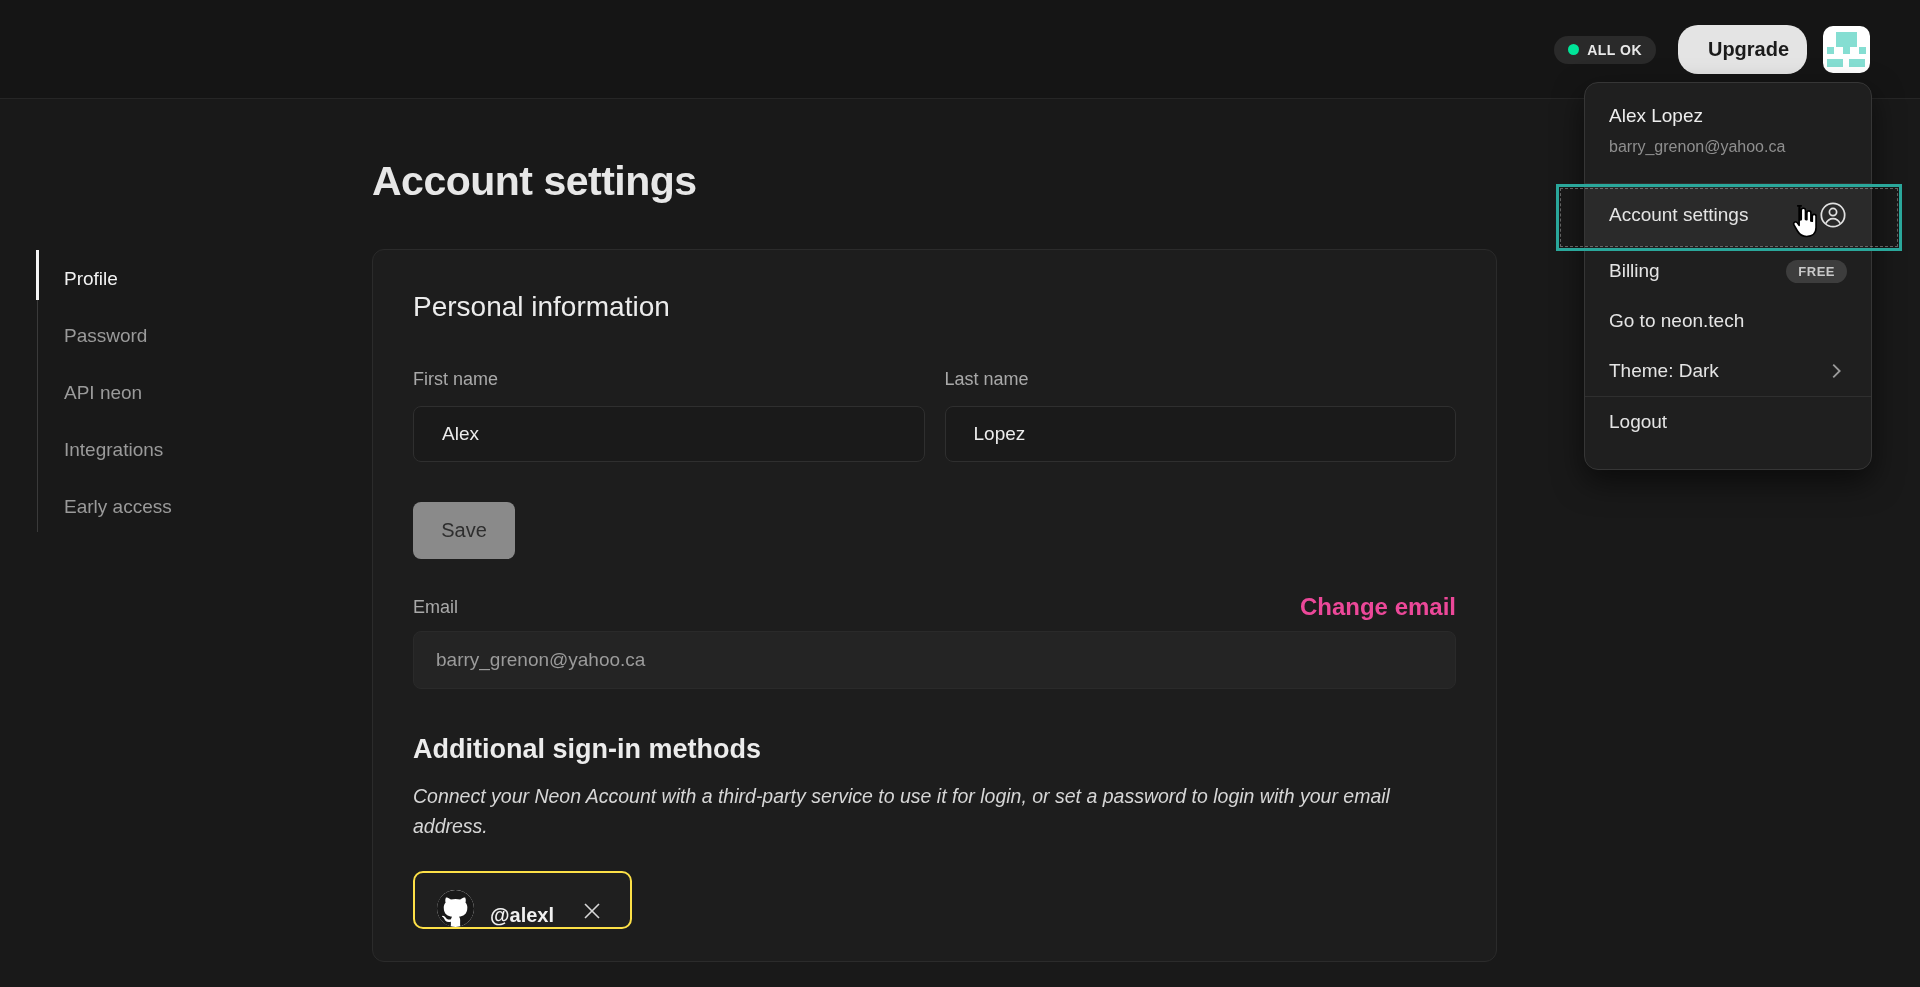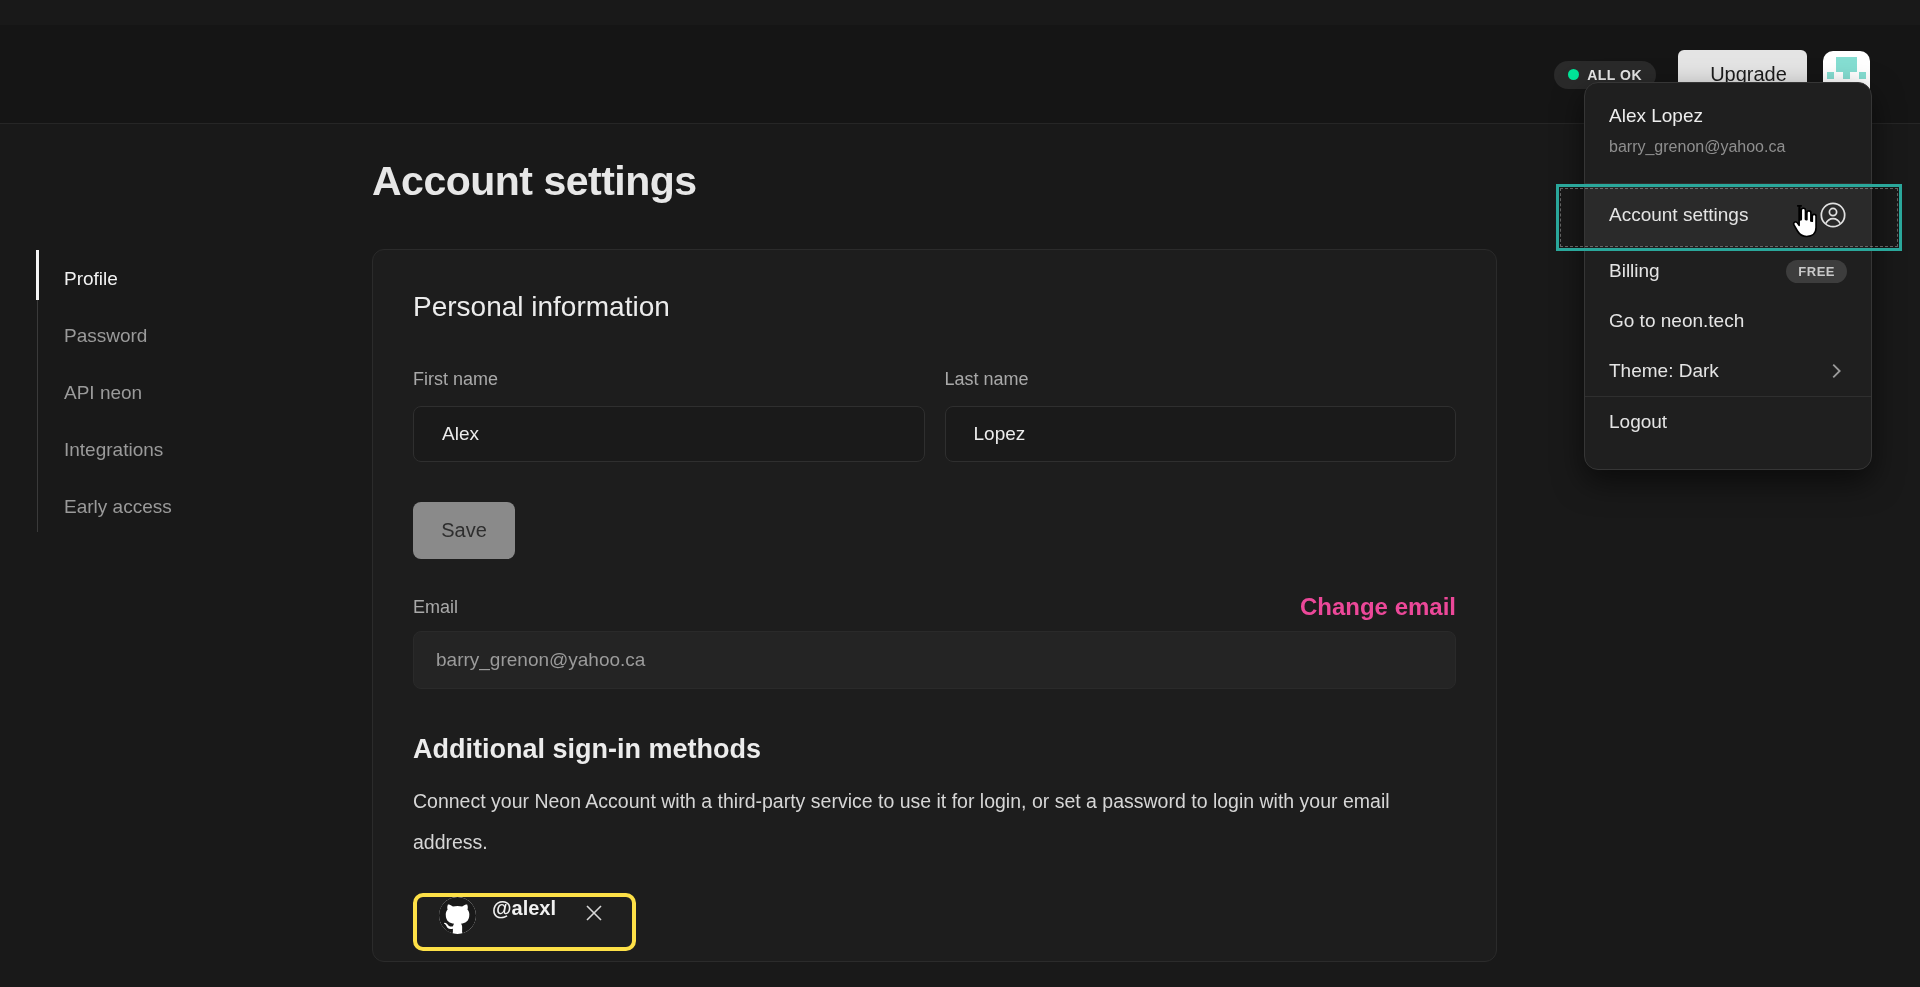--- a/index.html
+++ b/index.html
@@ -10,40 +10,39 @@
     font-family: "Liberation Sans", sans-serif;
     color: #e6e6e6;
     overflow: hidden;
   }
 
   
   .topbar {
     position: absolute; top: 0; left: 0; width: 1920px; height: 99px;
     background: #151515;
     border-bottom: 1px solid #262626;
-    margin-top: 25px;
   }
   .topbar-right {
     position: absolute; right: 50px; top: 0; height: 99px;
     display: flex; align-items: center;
   }
   .status-pill {
     display: flex; align-items: center; gap: 8px;
     height: 28px; padding: 0 14px;
     background: #2a2a2a; border-radius: 999px;
     font-size: 14px; font-weight: bold; letter-spacing: 0.5px; color: #e9e9e9;
     cursor: pointer;
   }
   .status-dot { width: 11px; height: 11px; border-radius: 50%; background: #00e599; }
   .upgrade-btn {
     margin-left: 22px;
     width: 129px; height: 49px;
     background: #e4e4e4; color: #1b1b1b;
-    border: none; border-radius: 6px;
-    font-family: inherit; font-size: 20px; font-weight: 400;
+    border: none; border-radius: 20px;
+    font-family: inherit; font-size: 20px; font-weight: 700;
     cursor: pointer;
     padding-left: 12px;
   }
   .avatar {
     position: relative; margin-left: 16px;
     width: 47px; height: 47px;
     background: #ffffff; border-radius: 10px;
     cursor: pointer; overflow: hidden;
   }
   .avatar .blk { position: absolute; background: #85ded2; }
@@ -104,26 +103,26 @@
     font-size: 24px; font-weight: bold; color: #ec4899; text-decoration: none; cursor: pointer;
   }
   .email-input {
     margin-top: 10px; width: 100%; height: 58px;
     background: #242424; border: 1px solid #2a2a2a; border-radius: 8px;
     padding: 0 22px; font-family: inherit; font-size: 19px; color: #9b9b9b;
   }
   .signin-heading { margin-top: 44px; font-size: 27px; font-weight: bold; color: #ececec; line-height: 32px; }
   .signin-desc {
     margin-top: 16px; max-width: 1010px;
-    font-size: 19.5px; line-height: 41px; color: #d6d6d6;
+    font-size: 19.5px; line-height: 30px; color: #d6d6d6; font-style: italic;
   }
   .github-chip {
-    margin-top: 30px; display: inline-flex; align-items: flex-start; gap: 16px;
+    margin-top: 30px; display: inline-flex; align-items: flex-end; gap: 16px;
     height: 58px; padding: 0 22px;
-    background: #1f1f1f; border: 4px solid #fde047; border-radius: 10px;
+    background: #1f1f1f; border: 2px solid #fde047; border-radius: 10px;
   }
   .gh-circle {
     width: 37px; height: 37px; border-radius: 50%; background: #ffffff;
     display: flex; align-items: center; justify-content: center;
   }
   .gh-handle { font-size: 20px; font-weight: bold; color: #f0f0f0; }
   .chip-close { background: none; border: none; cursor: pointer; padding: 4px; margin-left: 6px; display: flex; }
 
   
   .user-menu {

